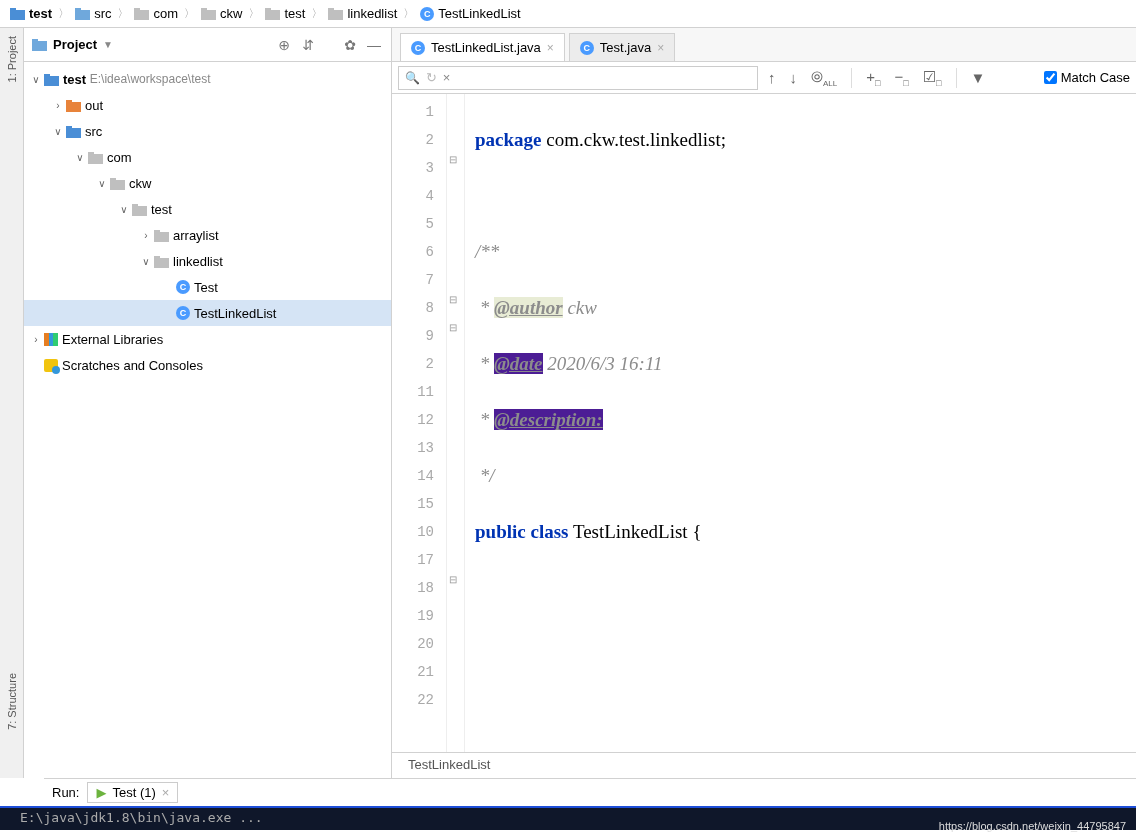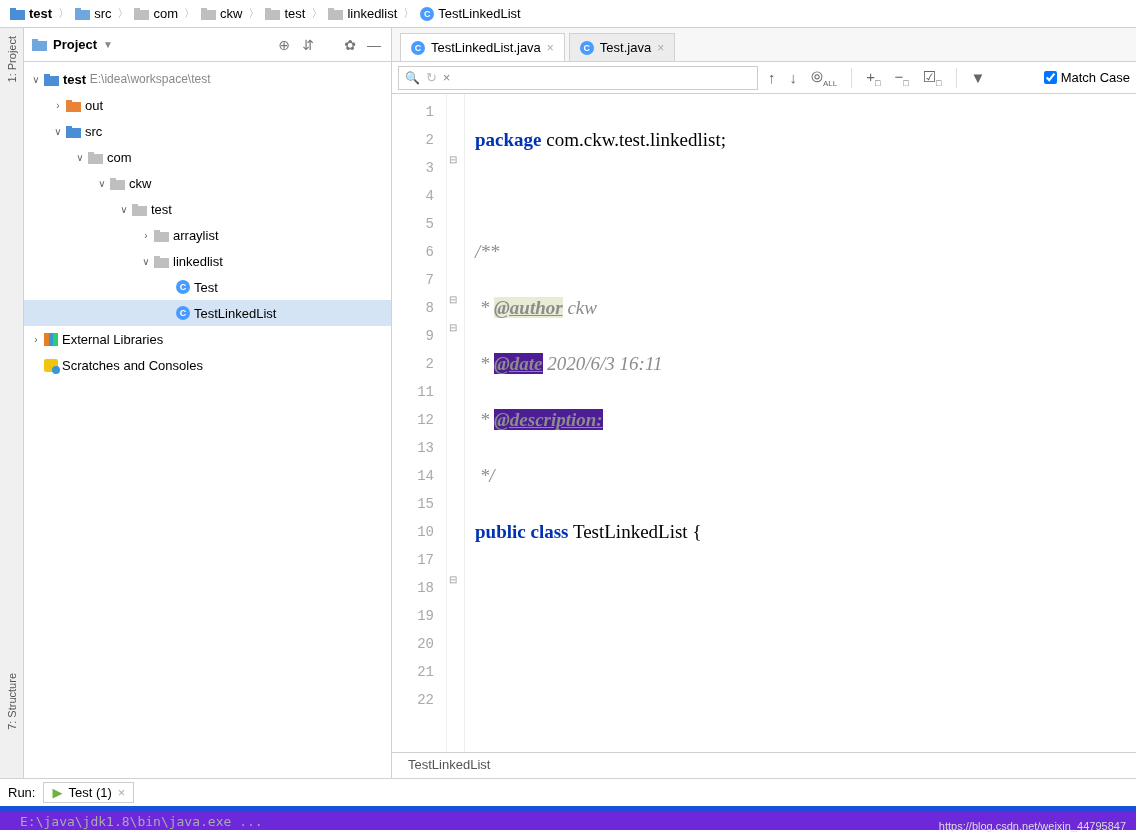--- a/index.html
+++ b/index.html
@@ -54,23 +54,23 @@
 .code { flex: 1; padding: 4px 0 0 10px; font-family: Liberation Serif, serif; font-size: 19px; line-height: 28px; white-space: pre; }
 .code .line { height: 28px; }
 .kw { color: #0033b3; font-weight: bold; }
 .comment { color: #8c8c8c; font-style: italic; }
 .doc-tag { color: #8c8c8c; font-style: italic; font-weight: bold; text-decoration: underline; background: #e8ecd5; }
 .doc-tag-hl { background: #4c1d95; text-decoration: underline; font-style: italic; color: #8c8c8c; font-weight: bold;}
 .field { color: #660e7a; font-weight: bold; }
 
 .breadcrumb2 { height: 26px; border-top: 1px solid #d1d1d1; padding: 4px 16px; font-size: 13px; color: #555; }
 
-.run-bar { height: 28px; border-top: 1px solid #d1d1d1; display: flex; align-items: center; padding: 0 8px; gap: 8px; font-size: 13px; }
+.run-bar { height: 28px; border-top: 1px solid #d1d1d1; display: flex; align-items: center; padding: 0 8px; gap: 8px; font-size: 13px; margin-left: 44px; }
 .run-bar .rtab { display: flex; align-items: center; gap: 6px; border: 1px solid #ccc; padding: 2px 8px; background: #fff; }
-.console-line { height: 24px; padding: 2px 20px; font-family: monospace; font-size: 13px; color: #aaa; border-top: 6px solid #1d4ed8; background: #6d28d9; overflow: hidden; }
+.console-line { height: 24px; padding: 2px 20px; font-family: monospace; font-size: 13px; color: #aaa; border-top: 2px solid #1d4ed8; background: #0f172a; overflow: hidden; }
 
 .watermark { position: absolute; bottom: 4px; right: 10px; color: #ddd; font-size: 11px; }
 
 .svg-folder { width: 15px; height: 13px; }
 </style>
 </head>
 <body>
 
 <div class="breadcrumbs">
   <span class="bc">

